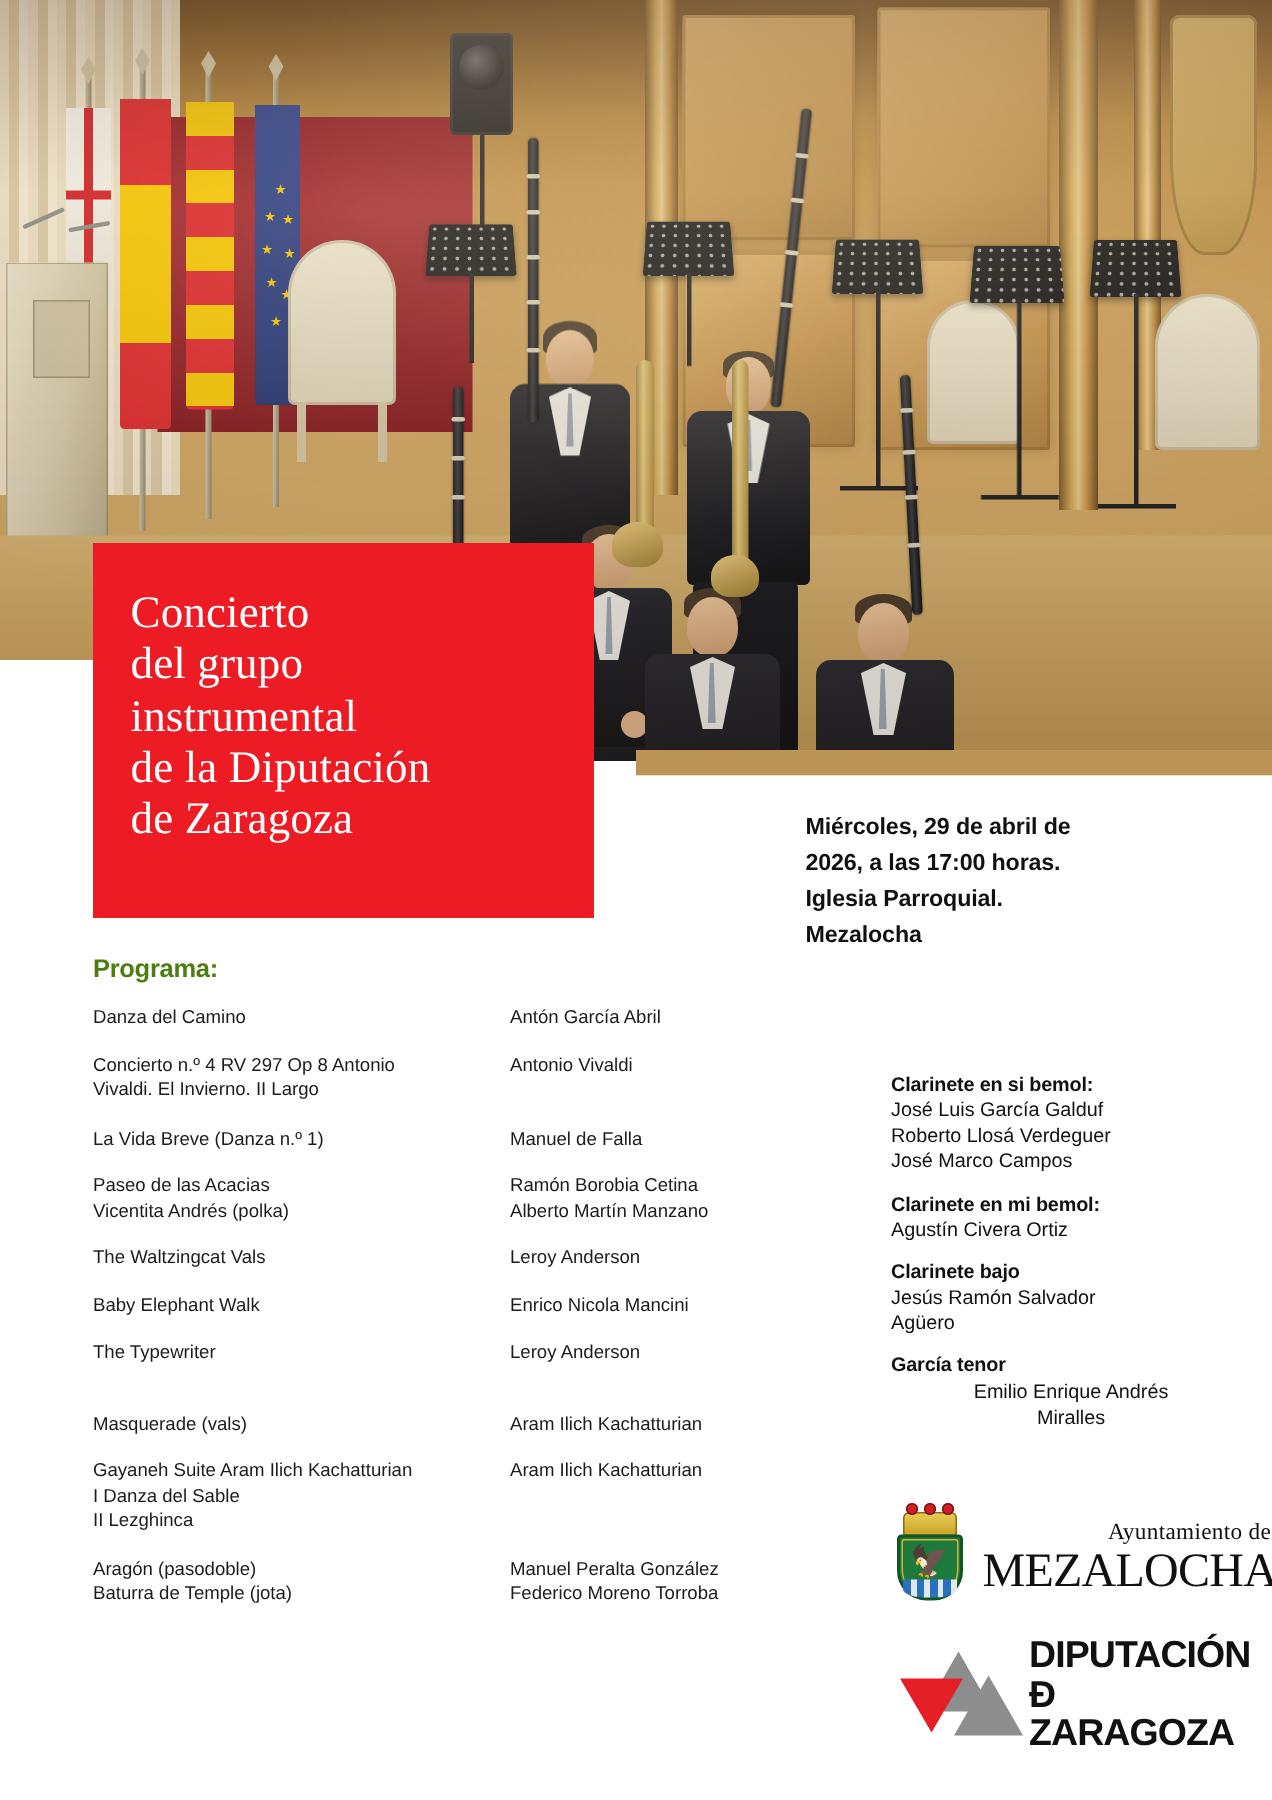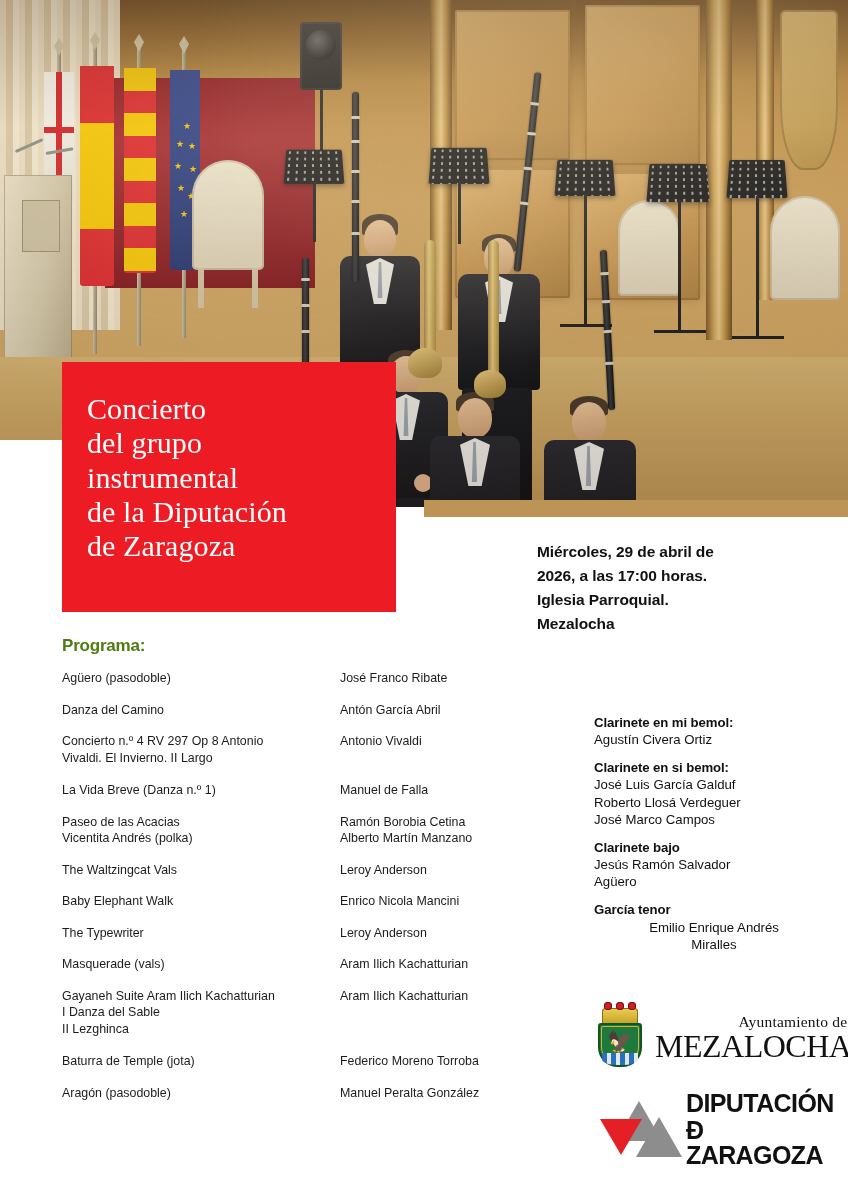--- a/index.html
+++ b/index.html
@@ -476,28 +476,20 @@
   <div>2026, a las 17:00 horas.</div>
   <div>Iglesia Parroquial.</div>
   <div>Mezalocha</div>
 </div>
 
 <div class="programa-title">Programa:</div>
 
 <div class="program-table">
   <div class="prow" style="margin-bottom:15px;">
     <div class="work">
-        <div>Agüero (pasodoble)</div>
-      </div>
-    <div class="composer">
-        <div>José Franco Ribate</div>
-      </div>
-  </div>
-  <div class="prow" style="margin-bottom:15px;">
-    <div class="work">
         <div>Danza del Camino</div>
       </div>
     <div class="composer">
         <div>Antón García Abril</div>
       </div>
   </div>
   <div class="prow" style="margin-bottom:16px;">
     <div class="work">
         <div>Concierto n.º 4 RV 297 Op 8 Antonio
 Vivaldi. El Invierno. II Largo</div>
@@ -539,21 +531,21 @@
       </div>
   </div>
   <div class="prow" style="margin-bottom:15px;">
     <div class="work">
         <div>Baby Elephant Walk</div>
       </div>
     <div class="composer">
         <div>Enrico Nicola Mancini</div>
       </div>
   </div>
-  <div class="prow" style="margin-bottom:15px;">
+  <div class="prow" style="margin-bottom:31px;">
     <div class="work">
         <div>The Typewriter</div>
       </div>
     <div class="composer">
         <div>Leroy Anderson</div>
       </div>
   </div>
   <div class="prow" style="margin-bottom:15px;">
     <div class="work">
         <div>Masquerade (vals)</div>
@@ -565,48 +557,48 @@
   <div class="prow" style="margin-bottom:16px;">
     <div class="work">
         <div>Gayaneh Suite Aram Ilich Kachatturian
 I Danza del Sable
 II Lezghinca</div>
       </div>
     <div class="composer">
         <div>Aram Ilich Kachatturian</div>
       </div>
   </div>
+  <div class="prow">
+    <div class="work">
+        <div>Aragón (pasodoble)</div>
+      </div>
+    <div class="composer">
+        <div>Manuel Peralta González</div>
+      </div>
+  </div>
   <div class="prow" style="margin-bottom:15px;">
     <div class="work">
         <div>Baturra de Temple (jota)</div>
       </div>
     <div class="composer">
         <div>Federico Moreno Torroba</div>
       </div>
   </div>
-  <div class="prow">
-    <div class="work">
-        <div>Aragón (pasodoble)</div>
-      </div>
-    <div class="composer">
-        <div>Manuel Peralta González</div>
-      </div>
-  </div>
 </div>
 
 <div class="performers">
-  <div class="perf-group">
-    <div class="perf-role">Clarinete en mi bemol:</div>
-    <div class="perf-name" style="white-space:pre-line;">Agustín Civera Ortiz</div>
-  </div>
   <div class="perf-group">
     <div class="perf-role">Clarinete en si bemol:</div>
     <div class="perf-name" style="white-space:pre-line;">José Luis García Galduf
 Roberto Llosá Verdeguer
 José Marco Campos</div>
+  </div>
+  <div class="perf-group">
+    <div class="perf-role">Clarinete en mi bemol:</div>
+    <div class="perf-name" style="white-space:pre-line;">Agustín Civera Ortiz</div>
   </div>
   <div class="perf-group">
     <div class="perf-role">Clarinete bajo</div>
     <div class="perf-name" style="white-space:pre-line;">Jesús Ramón Salvador
 Agüero</div>
   </div>
   <div class="perf-group">
     <div class="perf-role">García tenor</div>
     <div class="perf-name" style="white-space:pre-line;text-align:center;">Emilio Enrique Andrés
 Miralles</div>

